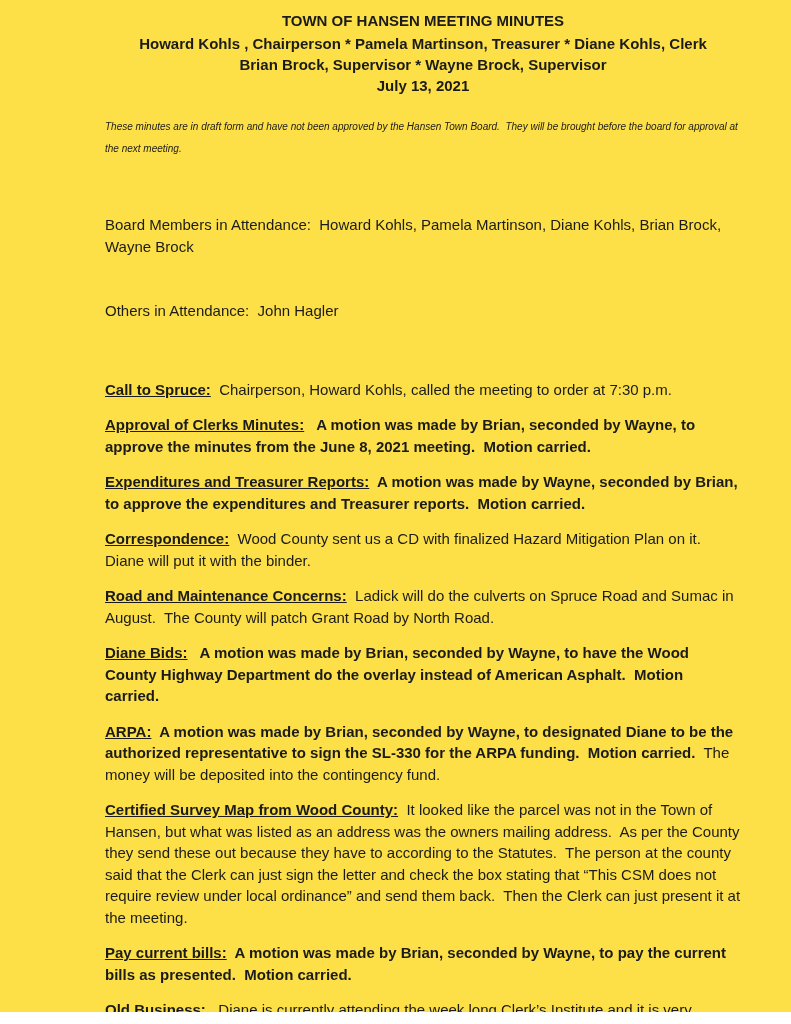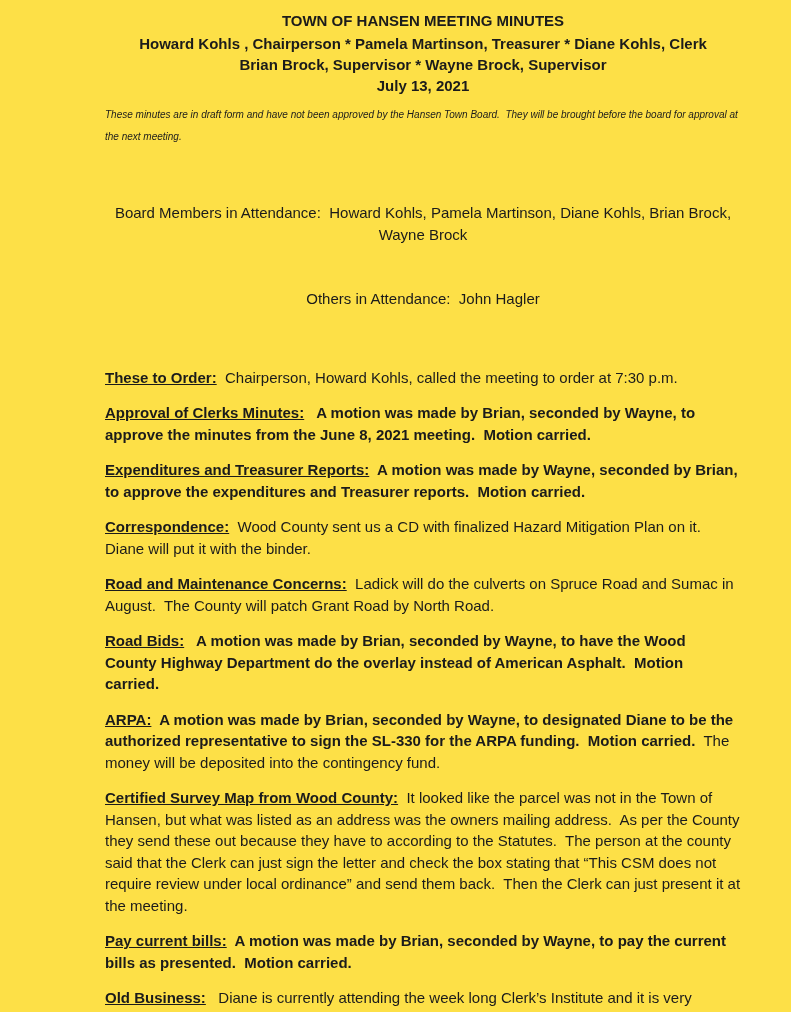--- a/index.html
+++ b/index.html
@@ -19,34 +19,33 @@
     overflow: hidden;
   }
   .header {
     text-align: center;
     font-weight: bold;
     font-size: 15px;
     line-height: 21px;
   }
   .header .doc-title { margin-bottom: 2px; }
   .header .officers  { margin-bottom: 0px; }
-  .header .meet-date { margin-bottom: 8px; }
+  .header .meet-date { margin-bottom: 20px; }
   .draft-notice {
     font-style: italic;
     font-size: 10px;
     line-height: 21.5px;
     margin: 2px 0 12px 0;
     white-space: pre-wrap;
   }
   .attendance {
     font-size: 15px;
     line-height: 21.5px;
     margin: 0 0 14px 0;
     white-space: pre-wrap;
-    text-align: center;
   }
   .section-para {
     font-size: 15px;
     line-height: 21.5px;
     margin: 0 0 14px 0;
     white-space: pre-wrap;
   }
   .sec-heading {
     font-weight: bold;
     text-decoration: underline;
@@ -67,31 +66,31 @@
   </div>
 
   <div class="draft-notice">These minutes are in draft form and have not been approved by the Hansen Town Board.  They will be brought before the board for approval at the next meeting.</div>
 
   <div class="attendance">
     <div>Board Members in Attendance:  Howard Kohls, Pamela Martinson, Diane Kohls, Brian Brock, Wayne Brock</div>
     <div>Others in Attendance:  John Hagler</div>
   </div>
 
   <div>
-  <div class="section-para"><span class="sec-heading">These to Order:</span><span class="sec-bold"></span><span class="sec-regular">  Chairperson, Howard Kohls, called the meeting to order at 7:30 p.m.</span></div>
+  <div class="section-para"><span class="sec-heading">Call to Spruce:</span><span class="sec-bold"></span><span class="sec-regular">  Chairperson, Howard Kohls, called the meeting to order at 7:30 p.m.</span></div>
 
   <div class="section-para"><span class="sec-heading">Approval of Clerks Minutes:</span><span class="sec-bold">   A motion was made by Brian, seconded by Wayne, to approve the minutes from the June 8, 2021 meeting.  Motion carried.</span><span class="sec-regular"></span></div>
 
   <div class="section-para"><span class="sec-heading">Expenditures and Treasurer Reports:</span><span class="sec-bold">  A motion was made by Wayne, seconded by Brian, to approve the expenditures and Treasurer reports.  Motion carried.</span><span class="sec-regular"></span></div>
 
   <div class="section-para"><span class="sec-heading">Correspondence:</span><span class="sec-bold"></span><span class="sec-regular">  Wood County sent us a CD with finalized Hazard Mitigation Plan on it.  Diane will put it with the binder.</span></div>
 
   <div class="section-para"><span class="sec-heading">Road and Maintenance Concerns:</span><span class="sec-bold"></span><span class="sec-regular">  Ladick will do the culverts on Spruce Road and Sumac in August.  The County will patch Grant Road by North Road.</span></div>
 
-  <div class="section-para"><span class="sec-heading">Road Bids:</span><span class="sec-bold">   A motion was made by Brian, seconded by Wayne, to have the Wood County Highway Department do the overlay instead of American Asphalt.  Motion carried.</span><span class="sec-regular"></span></div>
+  <div class="section-para"><span class="sec-heading">Diane Bids:</span><span class="sec-bold">   A motion was made by Brian, seconded by Wayne, to have the Wood County Highway Department do the overlay instead of American Asphalt.  Motion carried.</span><span class="sec-regular"></span></div>
 
   <div class="section-para"><span class="sec-heading">ARPA:</span><span class="sec-bold">  A motion was made by Brian, seconded by Wayne, to designated Diane to be the authorized representative to sign the SL-330 for the ARPA funding.  Motion carried.</span><span class="sec-regular">  The money will be deposited into the contingency fund.</span></div>
 
   <div class="section-para"><span class="sec-heading">Certified Survey Map from Wood County:</span><span class="sec-bold"></span><span class="sec-regular">  It looked like the parcel was not in the Town of Hansen, but what was listed as an address was the owners mailing address.  As per the County they send these out because they have to according to the Statutes.  The person at the county said that the Clerk can just sign the letter and check the box stating that “This CSM does not require review under local ordinance” and send them back.  Then the Clerk can just present it at the meeting.</span></div>
 
   <div class="section-para"><span class="sec-heading">Pay current bills:</span><span class="sec-bold">  A motion was made by Brian, seconded by Wayne, to pay the current bills as presented.  Motion carried.</span><span class="sec-regular"></span></div>
 
   <div class="section-para"><span class="sec-heading">Old Business:</span><span class="sec-bold"></span><span class="sec-regular">   Diane is currently attending the week long Clerk’s Institute and it is very expenditures.</span></div>
 
 </div>

